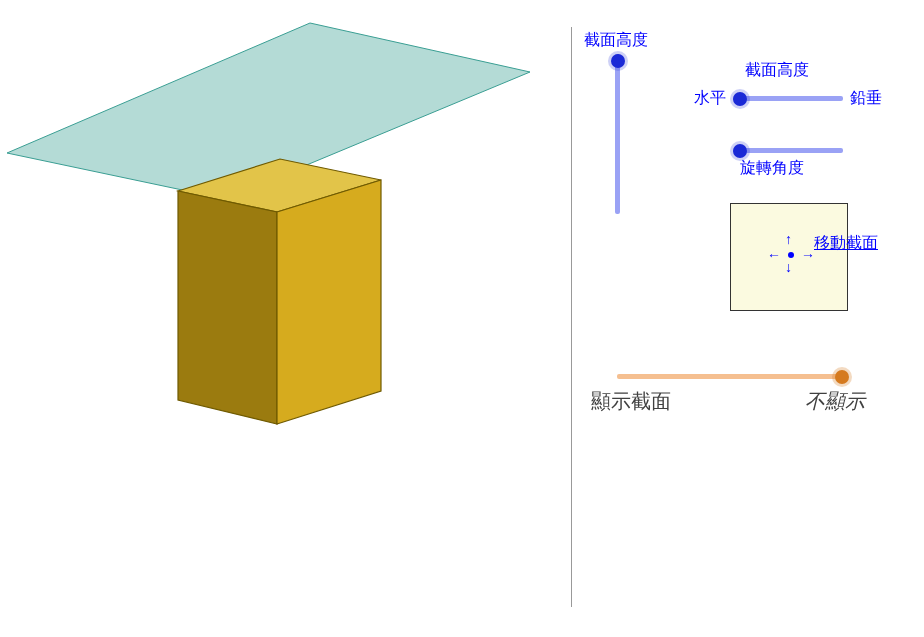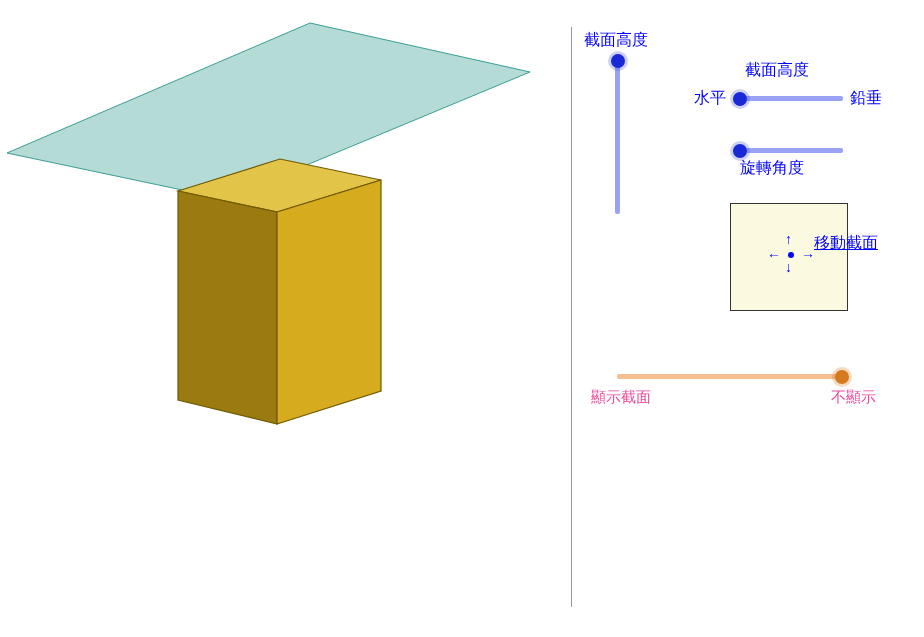--- a/index.html
+++ b/index.html
@@ -34,22 +34,22 @@
       height: 483px;
     }
     .label {
       position: absolute;
       font-size: 16px;
       color: #0000ff;
       white-space: nowrap;
     }
     .label-orange {
       position: absolute;
-      font-size: 15px;
-      color: #ec4899;
+      font-size: 20px;
+      color: #404040;
       white-space: nowrap;
     }
     
     .vslider {
       position: absolute;
     }
     .vslider-track {
       position: absolute;
       width: 5px;
       background: #9aa2f5;
@@ -195,15 +195,15 @@
     <div class="joy-center" style="left:57px; top:48px;"></div>
   </div>
   <div class="label" style="left:239px; top:233px;text-decoration:underline;">移動截面</div>
 
   <div class="hslider" style="left:42px; top:374px; width:225px; height:5px;">
     <div class="hslider-track-orange" style="left:0; width:225px;"></div>
     <div class="hslider-halo-orange" style="left:215px;"></div>
     <div class="hslider-thumb-orange" style="left:218px;"></div>
   </div>
   <div class="label-orange" style="left:16px; top:388px;">顯示截面</div>
-  <div class="label-orange" style="left:256px; top:388px;">不顯示</div>
+  <div class="label-orange" style="left:230px; top:388px;font-style:italic;">不顯示</div>
 
 </div>
 
 </body></html>

